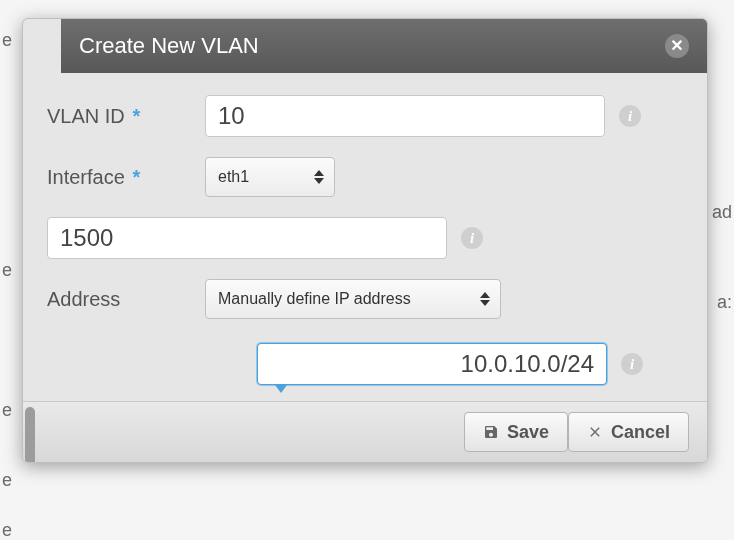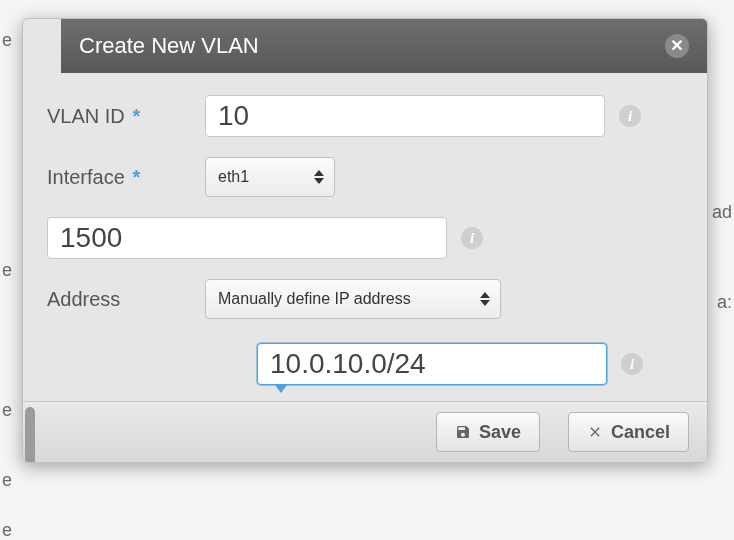--- a/index.html
+++ b/index.html
@@ -91,27 +91,28 @@
     color: #4aa3df;
     font-weight: bold;
     margin-left: 2px;
   }
   .text-input {
     width: 400px;
     height: 42px;
     border: 1px solid #c8c8c8;
     border-radius: 4px;
     background: #fff;
-    font-size: 28px;
+    font-size: 24px;
     padding: 0 12px;
     color: #444;
   }
   .text-input.focused {
     border: 1px solid #4aa3df;
     box-shadow: 0 0 0 1px rgba(74,163,223,0.5);
+    text-align: right;
   }
   .select {
     position: relative;
     height: 40px;
     border: 1px solid #c0c0c0;
     border-radius: 4px;
     background: linear-gradient(#fbfbfb,#ececec);
     font-size: 16px;
     padding: 0 34px 0 12px;
     display: inline-flex;
@@ -170,21 +171,21 @@
     border-left: 6px solid transparent;
     border-right: 6px solid transparent;
     border-top: 8px solid #4aa3df;
   }
   .dialog-footer {
     background: linear-gradient(#e9e9e9,#d8d8d8);
     border-top: 1px solid #c8c8c8;
     padding: 10px 18px;
     display: flex;
     justify-content: flex-end;
-    gap: 28px;
+    gap: 0;
   }
   .btn {
     display: inline-flex;
     align-items: center;
     gap: 8px;
     height: 40px;
     padding: 0 18px;
     border: 1px solid #b5b5b5;
     border-radius: 4px;
     background: linear-gradient(#fafafa,#e4e4e4);

